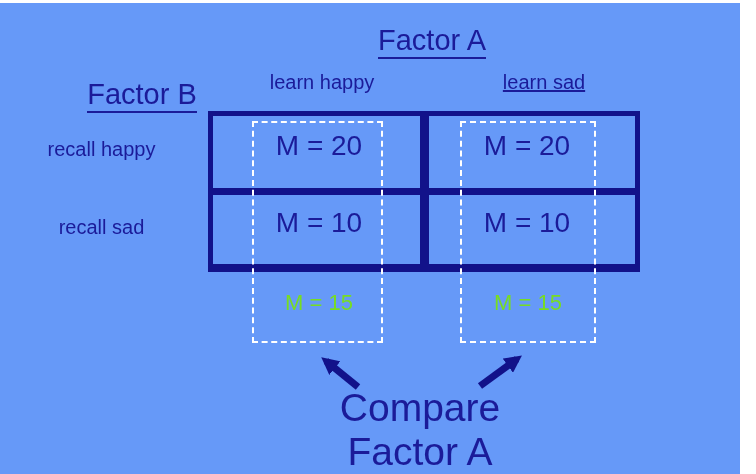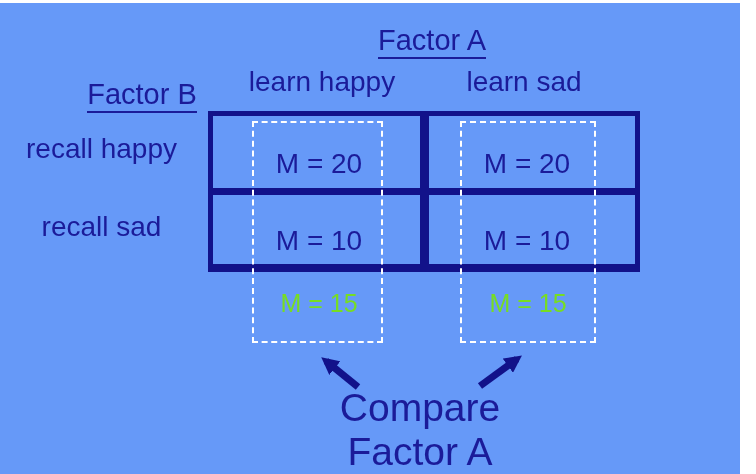--- a/index.html
+++ b/index.html
@@ -20,21 +20,21 @@
     background:var(--background);
     overflow:hidden;
   }
   .top-strip{
     position:absolute;left:0;top:0;width:756px;height:3px;
     background:var(--white);
   }
   .lbl{
     position:absolute;
     color:var(--text_navy);
-    font-size:28px;
+    font-size:20px;
     line-height:32px;
     text-align:center;
     white-space:nowrap;
   }
   .lbl.big{font-size:29px;}
   .uline{
     display:inline-block;
     border-bottom:2px solid var(--text_navy);
     padding-bottom:1px;
   }
@@ -50,32 +50,31 @@
   }
   .h-div{
     position:absolute;left:0;top:72px;width:100%;height:7px;
     background:var(--navy);
   }
   .cell{
     position:absolute;width:122px;
     color:var(--text_navy);
     font-size:28px;line-height:30px;text-align:center;
     white-space:nowrap;
-    margin-top:18px;
   }
   .dashed-box{
     position:absolute;top:121px;height:222px;
     border:2px dashed var(--white);
   }
   .dash1{left:252px;width:131px;}
   .dash2{left:460px;width:136px;}
   .mean{
     position:absolute;top:288px;width:122px;
     color:var(--green);
-    font-size:25px;line-height:30px;text-align:center;
+    font-size:22px;line-height:30px;text-align:center;
     white-space:nowrap;
   }
   .arrows{
     position:absolute;left:290px;top:340px;width:260px;height:60px;
   }
   .caption{
     position:absolute;left:320px;width:200px;
     color:var(--text_navy);
     font-size:39px;line-height:32px;text-align:center;
     white-space:nowrap;
@@ -86,21 +85,21 @@
 
 <div class="stage">
 
   <div class="top-strip"></div>
 
   <div class="lbl big" style="left:332px;top:24px;width:200px;">
     <span class="uline">Factor A</span>
   </div>
 
   <div class="lbl" style="left:222px;top:66px;width:200px;">learn happy</div>
-  <div class="lbl" style="left:424px;top:66px;width:200px;">learn sad</div>
+  <div class="lbl" style="left:444px;top:66px;width:200px;text-decoration:underline;">learn sad</div>
 
   <div class="lbl big" style="left:0px;top:78px;width:194px;margin-left:45px;">
     <span class="uline">Factor B</span>
   </div>
 
   <div class="lbl" style="left:0px;top:211px;width:203px;">recall sad</div>
   <div class="lbl" style="left:0px;top:133px;width:203px;">recall happy</div>
 
   <div class="table-box">
     <div class="v-div"></div>

